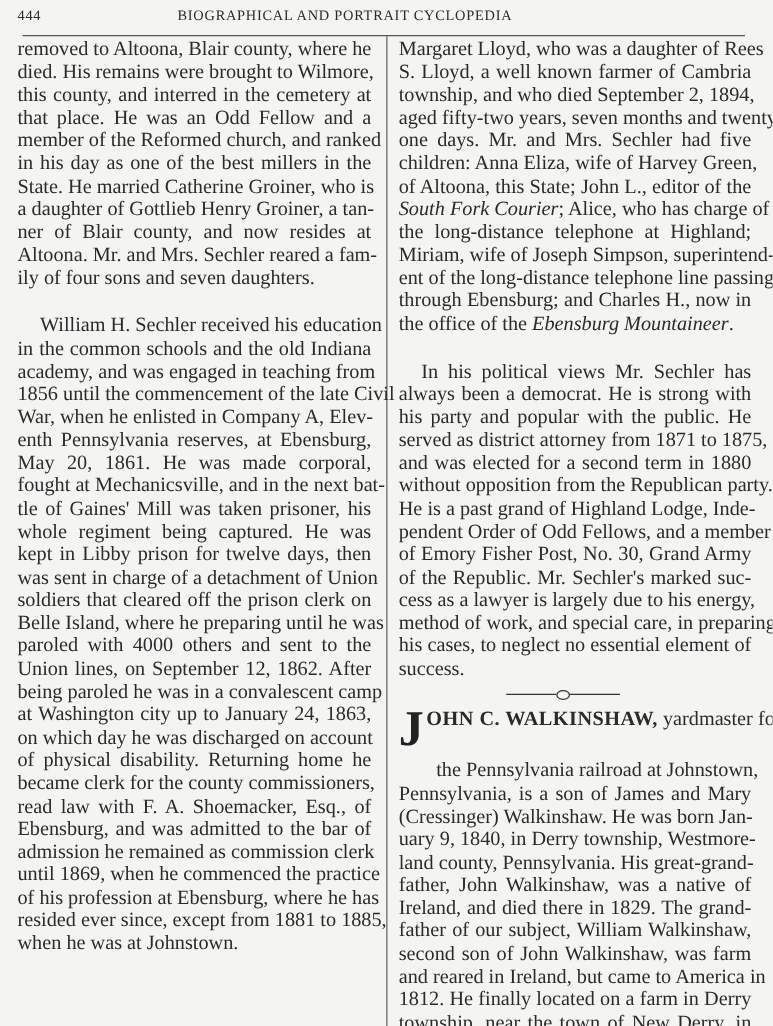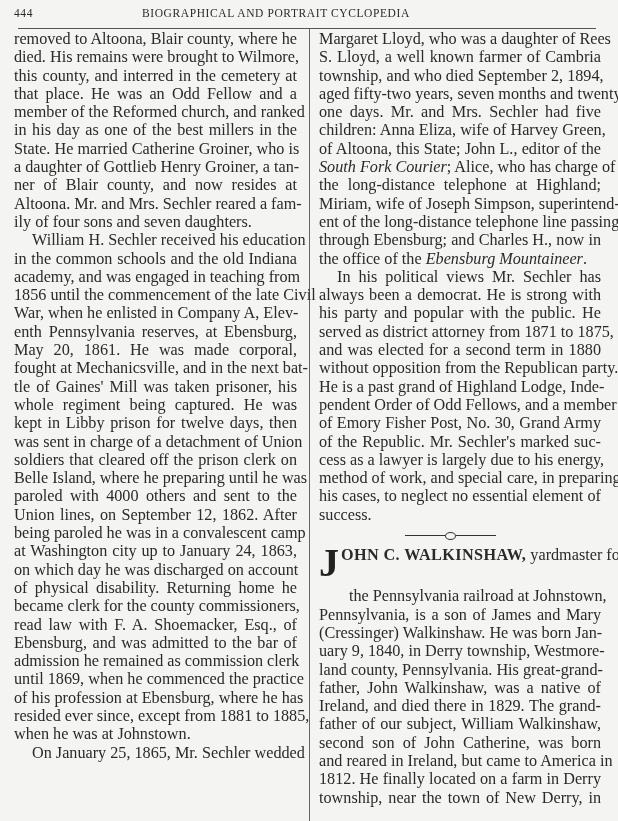--- a/index.html
+++ b/index.html
@@ -27,21 +27,21 @@
   }
   .col {
     position: absolute; top: 30px;
     font-size: 16.2px; line-height: 18.3px;
     text-align: justify;
   }
   .col-left { left: 14px; width: 283px; }
   .col-right { left: 319px; width: 282px; }
   .line { display: block; white-space: nowrap; text-align-last: justify; height: 18.3px; }
   .line.last { text-align-last: left; }
-  .indent { padding-left: 18px; }
+  .indent { padding-left: 18px; margin-top: 20px; }
   .indent2 { padding-left: 30px; margin-top: 23px; }
   em { font-style: italic; }
   .ornament {
     position: relative; height: 20px; margin: 2px 0 0 0;
   }
   .ornament .bar-l, .ornament .bar-r {
     position: absolute; top: 9px; height: 1px; background: #333; width: 40px;
   }
   .ornament .bar-l { left: 86px; }
   .ornament .bar-r { left: 137px; }
@@ -99,21 +99,20 @@
       <span class="line">on which day he was discharged on account</span>
       <span class="line">of physical disability.  Returning home he</span>
       <span class="line">became clerk for the county commissioners,</span>
       <span class="line">read law with F. A. Shoemacker, Esq., of</span>
       <span class="line">Ebensburg, and was admitted to the bar of</span>
       <span class="line">admission he remained as commission clerk</span>
       <span class="line">until 1869, when he commenced the practice</span>
       <span class="line">of his profession at Ebensburg, where he has</span>
       <span class="line">resided ever since, except from 1881 to 1885,</span>
       <span class="line last">when he was at Johnstown.</span>
-      <span class="line indent last">On January 25, 1865, Mr. Sechler wedded</span>
     </div>
 
   <div class="col col-right">
     <div id="r-para1">
         <span class="line">Margaret Lloyd, who was a daughter of Rees</span>
         <span class="line">S. Lloyd, a well known farmer of Cambria</span>
         <span class="line">township, and who died September 2, 1894,</span>
         <span class="line">aged fifty-two years, seven months and twenty-</span>
         <span class="line">one days.  Mr. and Mrs. Sechler had five</span>
         <span class="line">children: Anna Eliza, wife of Harvey Green,</span>
@@ -153,20 +152,20 @@
       <span class="line"><span class="smallcaps-bold">OHN C. WALKINSHAW,</span><span> yardmaster for</span></span>
       <span class="line indent2">the Pennsylvania railroad at Johnstown,</span>
       <div id="r-entry">
           <span class="line">Pennsylvania, is a son of James and Mary</span>
           <span class="line">(Cressinger) Walkinshaw.  He was born Jan-</span>
           <span class="line">uary 9, 1840, in Derry township, Westmore-</span>
           <span class="line">land county, Pennsylvania.  His great-grand-</span>
           <span class="line">father, John Walkinshaw, was a native of</span>
           <span class="line">Ireland, and died there in 1829.  The grand-</span>
           <span class="line">father of our subject, William Walkinshaw,</span>
-          <span class="line">second son of John Catherine, was born</span>
+          <span class="line">second son of John Walkinshaw, was farm</span>
           <span class="line">and reared in Ireland, but came to America in</span>
           <span class="line">1812.  He finally located on a farm in Derry</span>
           <span class="line">township, near the town of New Derry, in</span>
         </div>
     </div>
   </div>
 </div>
 
 </body></html>

